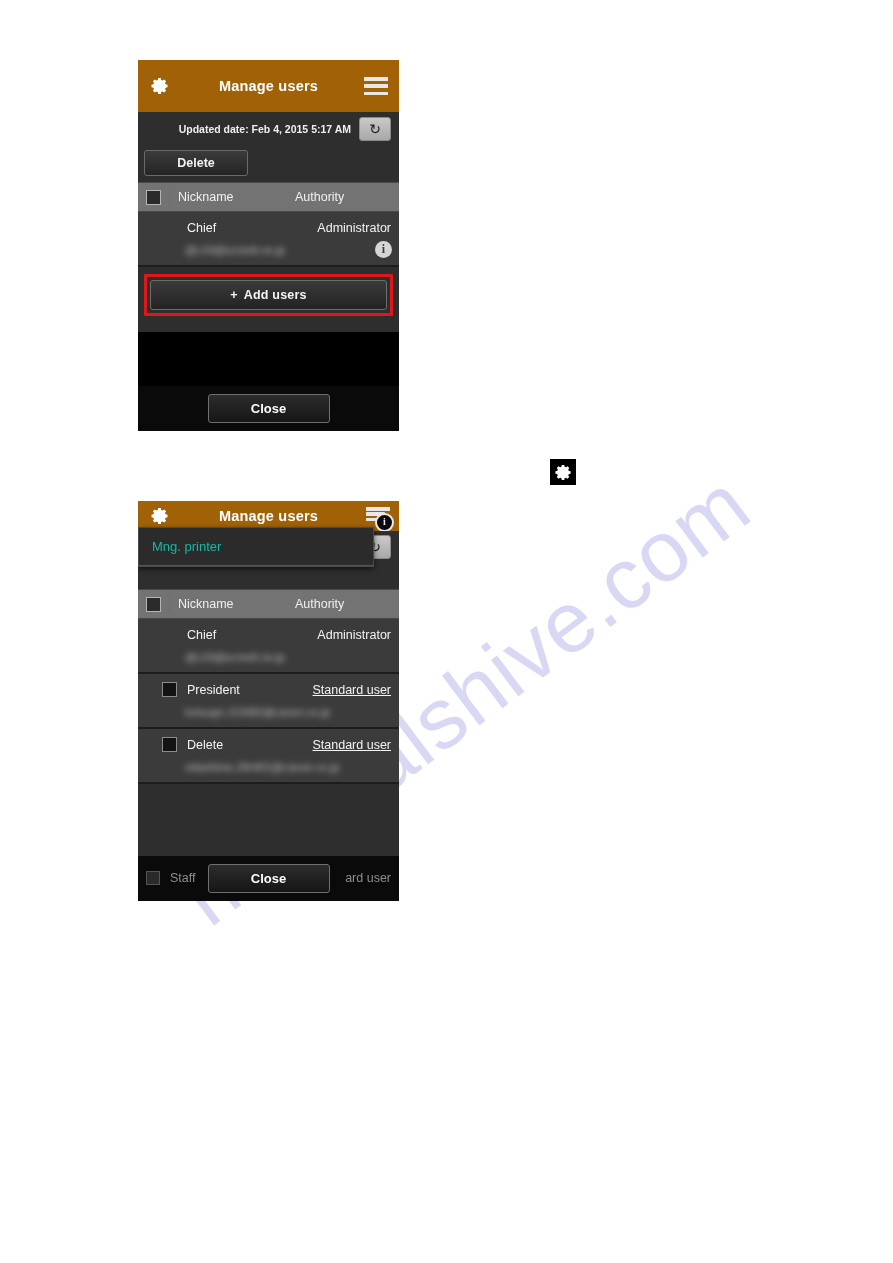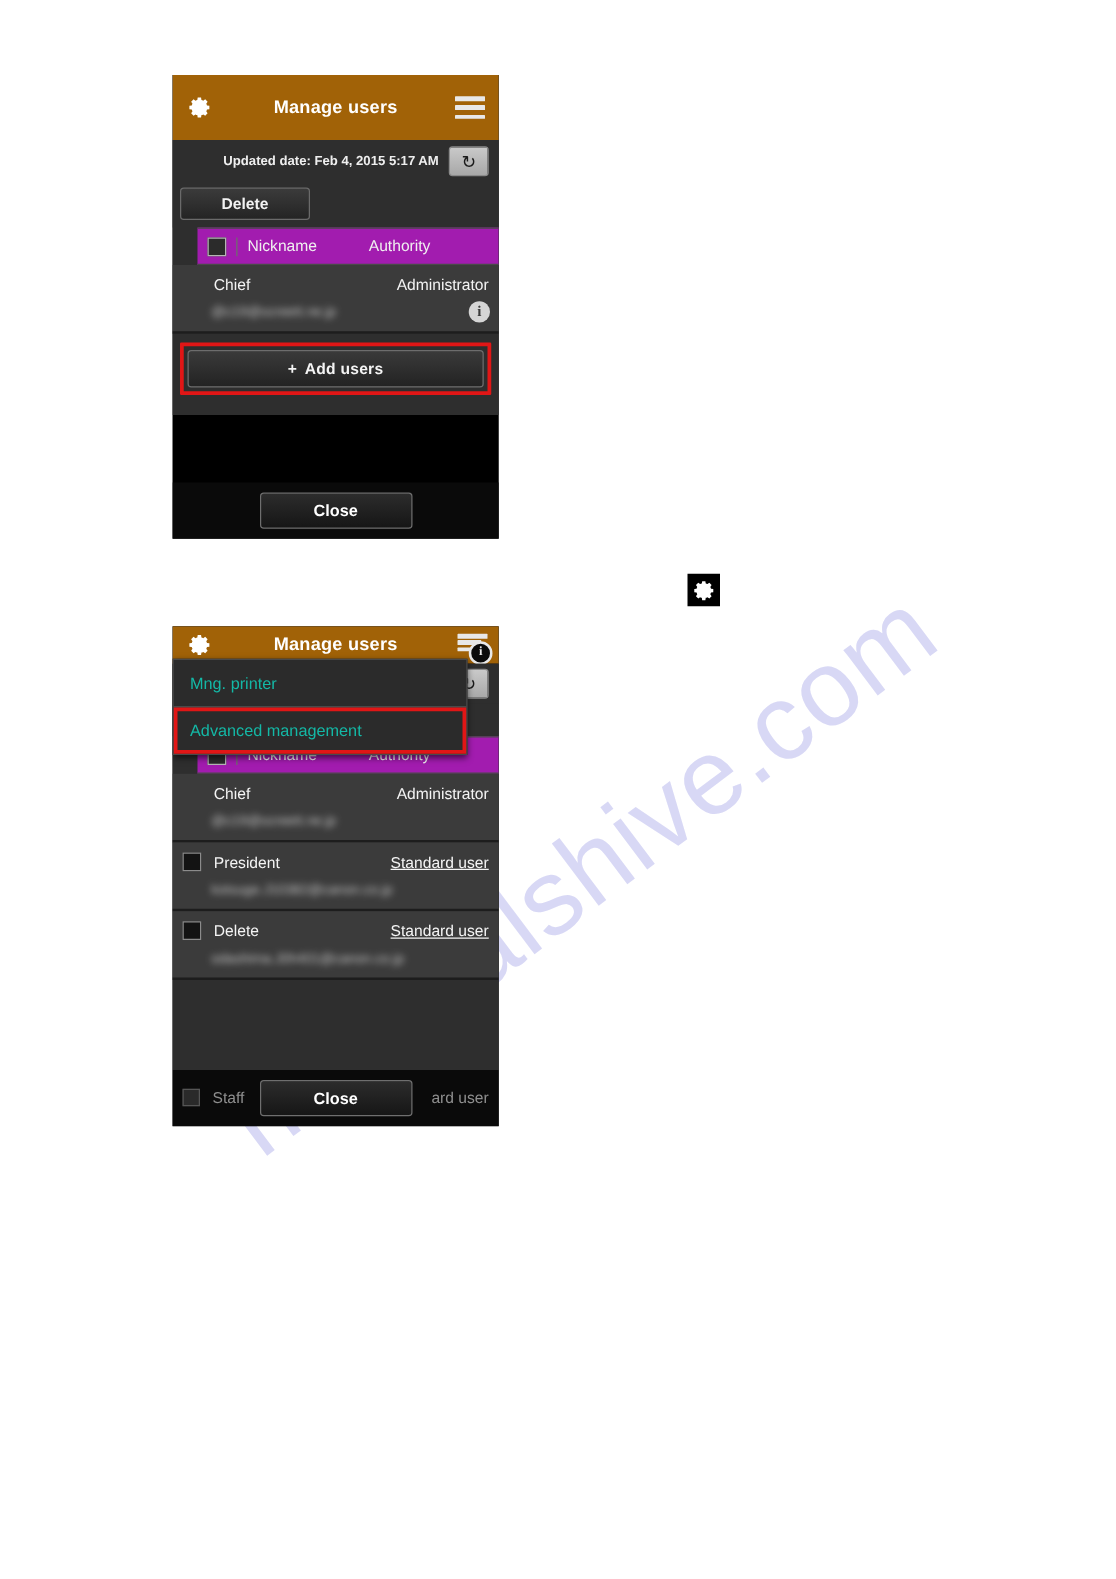--- a/index.html
+++ b/index.html
@@ -170,25 +170,24 @@
     font-size: 12.5px;
     font-weight: bold;
     text-align: center;
   }
 
   
   .list-header {
     display: flex;
     align-items: center;
     height: 28px;
-    background: #a21caf;
+    background: #737373;
     border-top: 1px solid #4a4a4a;
     border-bottom: 1px solid #4a4a4a;
     padding-left: 8px;
-    margin-left: 20px;
   }
   .chk {
     width: 13px;
     height: 13px;
     background: #2b2b2b;
     border: 1.5px solid #b5b5b5;
     flex: 0 0 auto;
   }
   .col-sep {
     width: 1px;
@@ -206,21 +205,21 @@
     font-size: 12.5px;
     width: 104px;
     flex: 0 0 auto;
   }
 
   
   .user-row {
     position: relative;
     background: #3b3b3b;
     border-bottom: 2px solid #1d1d1d;
-    padding: 8px 8px 8px 8px;
+    padding: 8px 8px 8px 24px;
     min-height: 44px;
     box-sizing: border-box;
   }
   .user-top {
     display: flex;
     align-items: center;
   }
   .u-chk {
     width: 13px;
     height: 13px;
@@ -499,21 +498,20 @@
       <div class="user-top">
         <div class="u-chk"></div>
         <div class="u-nick">Delete</div>
         <div class="u-auth link">Standard user</div>
       </div>
       <div class="u-mail">odashima.J0h401@canon.co.jp</div>
     </div>
 
     <div class="dropdown" style="top:-4px;">
       <div class="dd-item first">Mng. printer</div>
-      <div class="dd-item highlight">Advanced management</div>
     </div>
   </div>
 
   <div class="panel-footer">
     <div class="ghost-row" style="top:7px;">
       <div class="ghost-chk"></div>
       <span>Staff</span>
       <span class="ghost-auth">ard user</span>
     </div>
     <div class="close-btn" style="position:relative; z-index:4;">Close</div>

